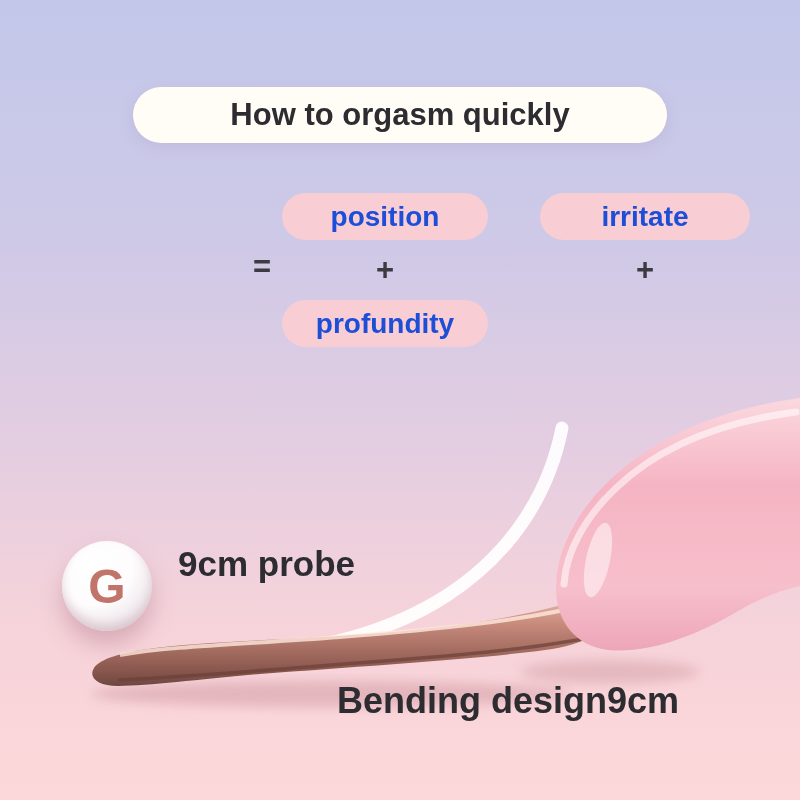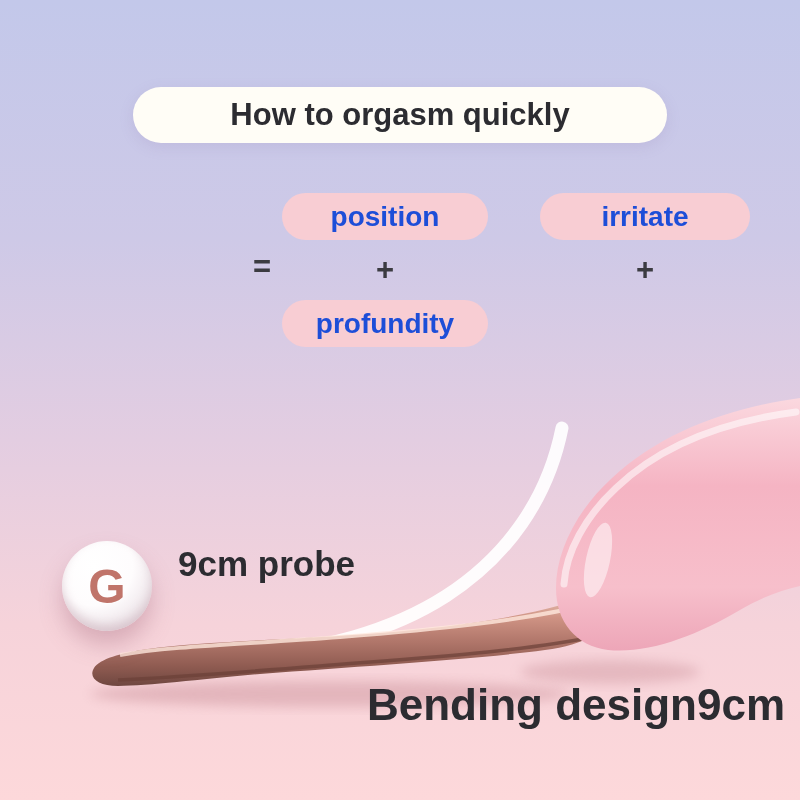--- a/index.html
+++ b/index.html
@@ -38,22 +38,22 @@
   }
   .sign-equals { left: 240px; top: 243px; width: 44px; }
   .sign-plus-1 { left: 282px; top: 246px; width: 206px; }
   .sign-plus-2 { left: 540px; top: 246px; width: 210px; }
   .product-svg { position: absolute; left: 0; top: 0; pointer-events: none; }
   .probe-label {
     position: absolute; left: 178px; top: 496px;
     font-size: 35px; font-weight: bold; color: #2c2c31; margin-top: 48px;
   }
   .bend-label {
-    position: absolute; left: 367px; top: 680px;
-    font-size: 44px; font-weight: bold; color: #2c2c31;
+    position: absolute; left: 337px; top: 680px;
+    font-size: 36px; font-weight: bold; color: #2c2c31;
   }
   .g-badge {
     position: absolute; left: 62px; top: 541px; width: 90px; height: 90px;
     border-radius: 50%;
     background: radial-gradient(circle at 35% 28%,
       #ffffff 0%, #fefcfd 45%, #ece3e8 78%, #dcd2d8 100%);
     box-shadow: 0 14px 22px rgba(160,100,120,0.35),
                 inset 0 -6px 10px rgba(195,165,175,0.45);
     display: flex; align-items: center; justify-content: center;
   }

